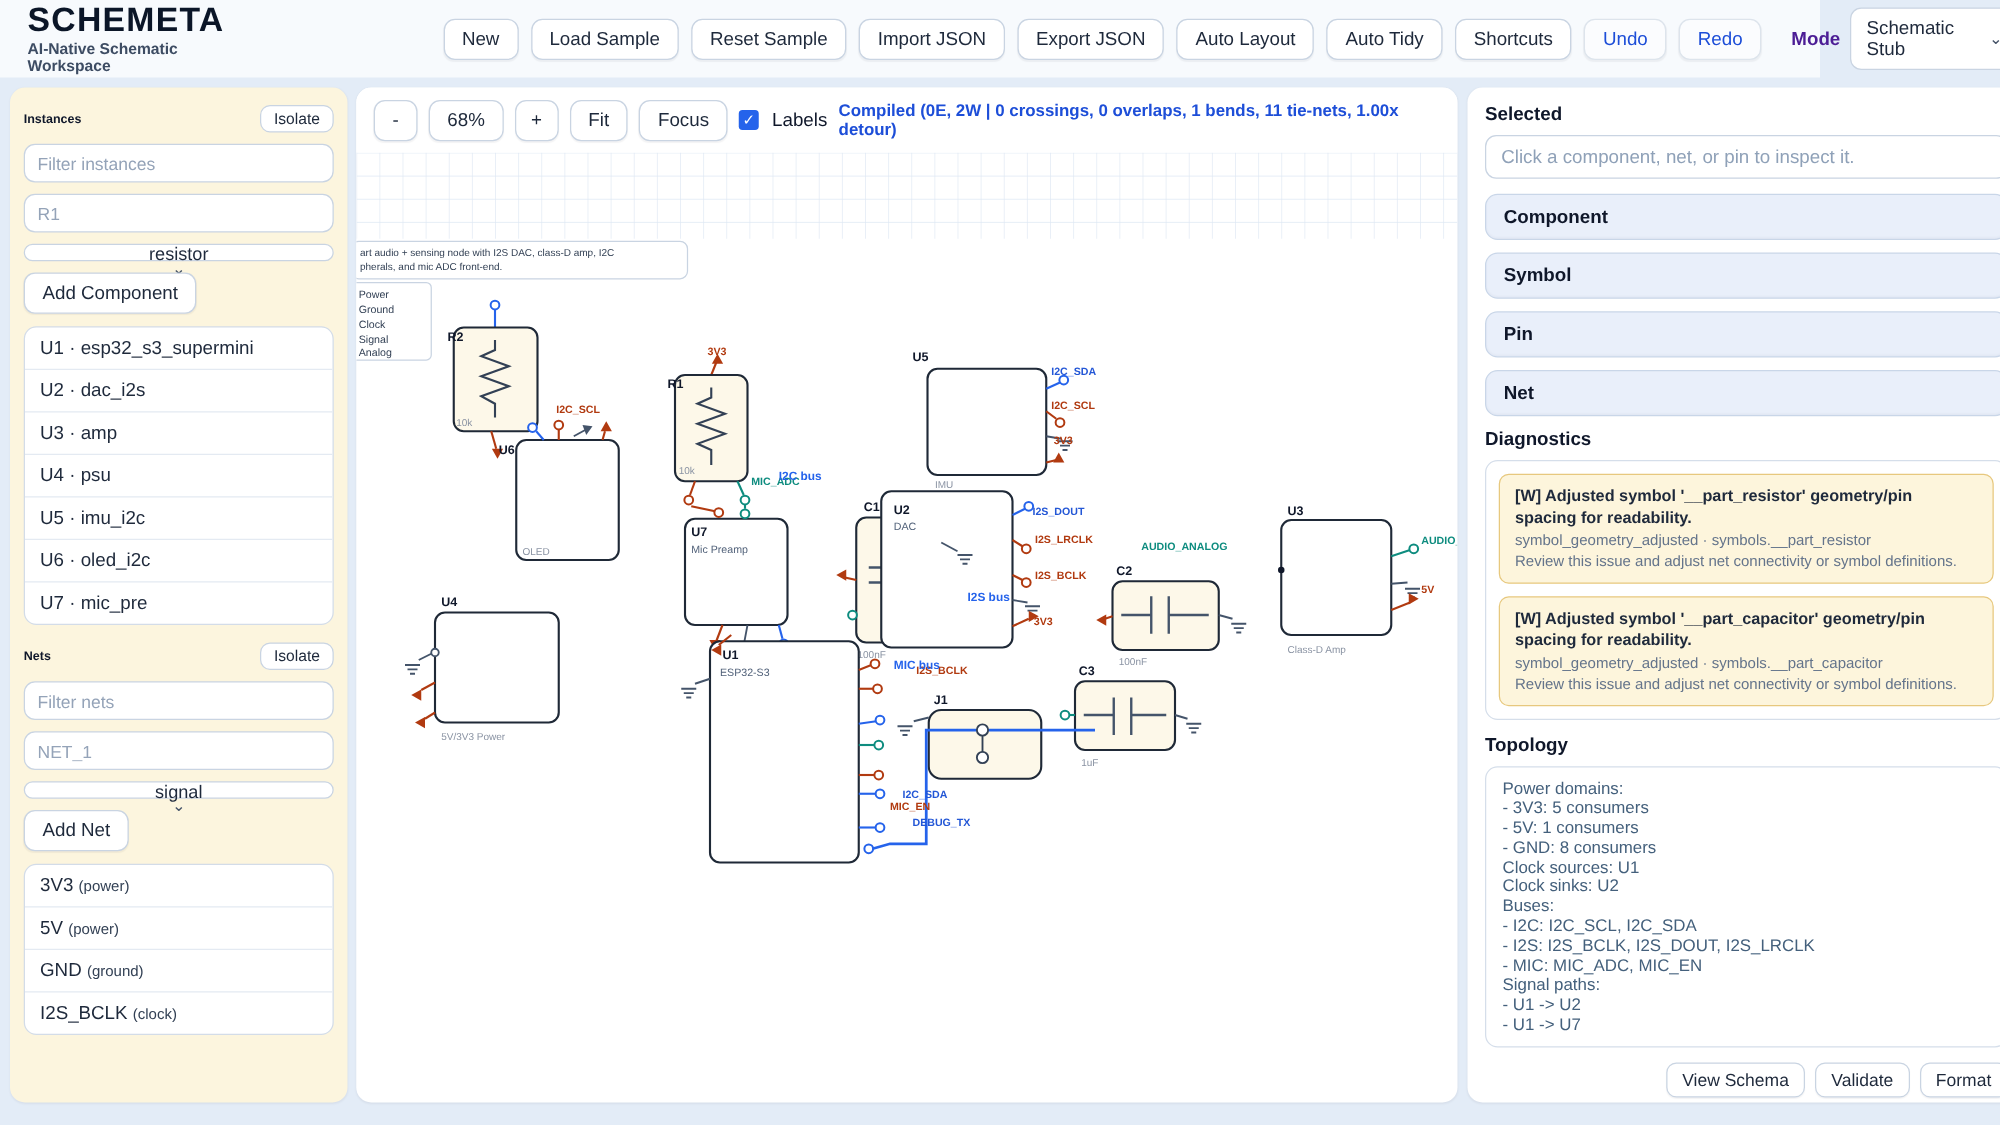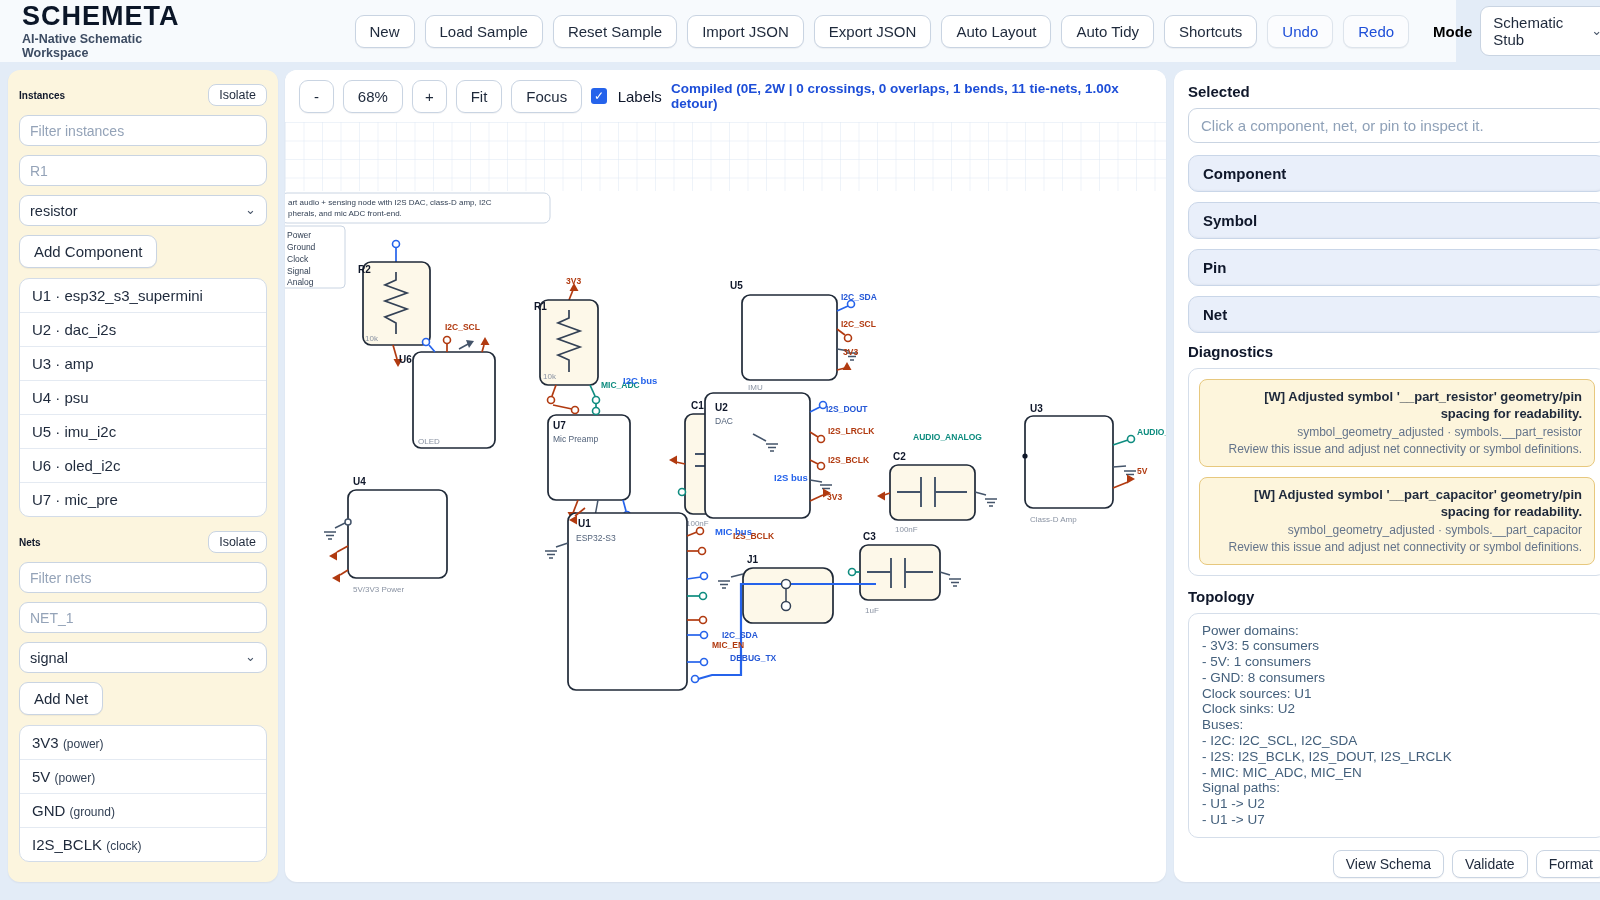--- a/index.html
+++ b/index.html
@@ -10,43 +10,43 @@
   .header { position:absolute; left:0; top:0; width:1456px; height:62px; background:#f7fafd;
             display:flex; align-items:center; padding:0 22px; }
   .logo-title { font-size:27px; font-weight:800; letter-spacing:1px; color:#0b1628; line-height:1.05; }
   .logo-sub { font-size:12.5px; font-weight:700; color:#3d4c63; margin-top:2px; }
   .hbtns { display:flex; gap:10px; margin-left:175px; align-items:center; }
   .btn { background:#fff; border:1px solid #c9d4e2; border-radius:9px; padding:7px 14px;
          font-size:15px; color:#1e293b; font-family:inherit; cursor:pointer;
          box-shadow:0 1px 1px rgba(15,23,42,.05); white-space:nowrap; }
   .btn.disabled { color:#1d4ed8; border-color:#dde4ec; background:#fbfcfe; }
   .mode-wrap { display:flex; align-items:center; gap:8px; margin-left:14px; }
-  .mode-label { font-size:15px; font-weight:700; color:#000000; }
+  .mode-label { font-size:15px; font-weight:700; color:#4c1d95; }
   .selectbox { background:#fff; border:1px solid #c9d4e2; border-radius:9px; padding:7px 12px;
                font-size:15px; display:flex; align-items:center; gap:28px; cursor:pointer; }
   .chev { font-size:13px; color:#475569; line-height:0.5; }
 
   
   .lpanel { position:absolute; left:8px; top:70px; width:270px; height:812px; background:#fcf5de;
             border-radius:12px; padding:12px 11px; overflow:hidden; box-shadow:0 1px 2px rgba(15,23,42,.06); }
   .cpanel { position:absolute; left:285px; top:70px; width:881px; height:812px; background:#fff;
             border-radius:12px; overflow:hidden; box-shadow:0 1px 2px rgba(15,23,42,.06); }
   .rpanel { position:absolute; left:1174px; top:70px; width:446px; height:812px; background:#fff;
             border-radius:12px; padding:13px 14px; overflow:hidden; box-shadow:0 1px 2px rgba(15,23,42,.06); }
 
   
   .sec-head { display:flex; justify-content:space-between; align-items:center; margin-top:2px; }
   .sec-title { font-size:10px; font-weight:700; color:#0f172a; }
   .mini-btn { background:#fff; border:1px solid #c9d4e2; border-radius:8px; padding:3px 10px;
               font-size:12.5px; color:#1e293b; cursor:pointer; font-family:inherit; }
   .tinput { width:100%; height:31px; border:1px solid #c9d4e2; border-radius:9px; padding:0 10px;
             font-size:14px; font-family:inherit; color:#1e293b; background:#fff; margin-top:9px; }
   .tinput::placeholder { color:#94a3b8; }
-  .sel { margin-top:9px; height:31px; display:flex; align-items:center; justify-content:space-between;
-         background:#fff; border:1px solid #c9d4e2; border-radius:9px; padding:0 10px; font-size:14.5px; cursor:pointer; }
+  .sel { margin-top:9px; height:14px; display:flex; align-items:center; justify-content:space-between;
+         background:#fff; border:1px solid #c9d4e2; border-radius:9px; padding:0 10px; font-size:14.5px; cursor:pointer;flex-direction:column; }
   .add-btn { margin-top:9px; display:inline-block; }
   .ilist { margin-top:10px; background:#fff; border:1px solid #d3dce8; border-radius:10px; overflow:hidden; }
   .irow { padding:8px 12px; font-size:15px; color:#1e293b; border-top:1px solid #e4eaf2; cursor:pointer; }
   .irow:first-child { border-top:none; }
   .nrow small { font-size:12px; color:#334155; }
   .nets-head { margin-top:14px; }
 
   
   .ctoolbar { height:52px; display:flex; align-items:center; gap:9px; padding:0 14px; background:#fff; }
   .btn.sq { width:36px; text-align:center; padding:7px 0; }
@@ -85,21 +85,21 @@
   .lbl-bus { font-size:9.5px; font-weight:700; fill:#2563eb; }
 
   
   .r-title { font-size:15px; font-weight:700; color:#0f172a; margin-bottom:8px; }
   .sel-input { border:1px solid #c9d4e2; border-radius:9px; background:#fff; padding:8px 12px;
                font-size:15px; color:#8fa1b8; margin-bottom:12px; }
   .acc { background:#e9effa; border:1px solid #c9d6e8; border-radius:10px; padding:9px 14px;
          font-size:15px; font-weight:700; color:#0f172a; margin-bottom:10px; cursor:pointer;
          box-shadow:inset 0 -1px 2px rgba(15,23,42,.04); }
   .diag-wrap { border:1px solid #d5deea; border-radius:10px; padding:10px; margin-bottom:12px; }
-  .warn { background:#fdf5dc; border:1px solid #e7c87e; border-radius:8px; padding:9px 12px;text-align:right; }
+  .warn { background:#fdf5dc; border:1px solid #e7c87e; border-radius:8px; padding:9px 12px; }
   .warn + .warn { margin-top:10px; }
   .warn-title { font-size:13px; font-weight:700; color:#1e293b; line-height:1.3; }
   .warn-meta, .warn-hint { font-size:12px; color:#64748b; line-height:1.25; margin-top:2px; }
   .topo-wrap { border:1px solid #d5deea; border-radius:10px; padding:9px 13px; margin-bottom:12px; }
   .topo-line { font-size:13.5px; color:#44607c; line-height:1.17; }
   .json-row { display:flex; align-items:center; gap:10px; }
   .json-btns { flex:1; display:flex; flex-wrap:wrap; gap:8px; justify-content:flex-end; }
   .btn.sm { padding:5px 12px; font-size:14px; border-radius:8px; }
   .r-sec-title { font-size:15px; font-weight:700; color:#0f172a; margin:2px 0 8px 0; }
 </style>

